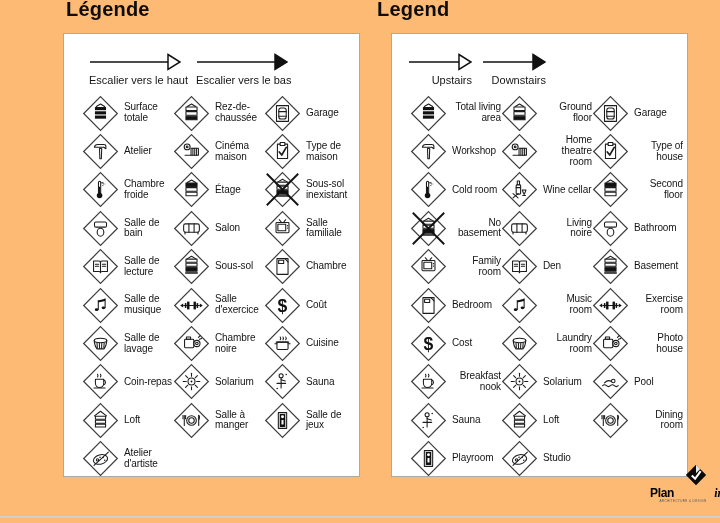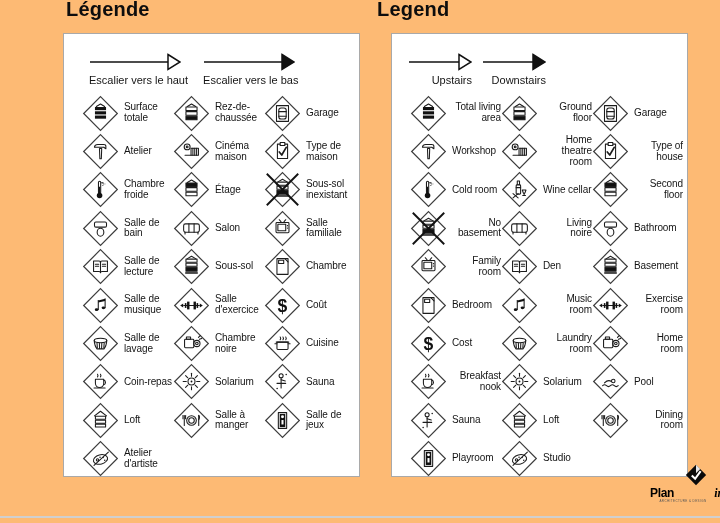--- a/index.html
+++ b/index.html
@@ -5,21 +5,21 @@
   html,body{margin:0;padding:0;background:#fff;}
   .page{position:relative;width:720px;height:523px;background:#fdba74;overflow:hidden;
         font-family:"Liberation Sans",sans-serif;color:#1a1a1a;}
   .title{position:absolute;top:-2px;margin:0;font-size:20px;font-weight:700;
          letter-spacing:.2px;color:#0d0d0d;}
   #title-fr{left:66px;} #title-en{left:377px;}
   .panel{position:absolute;top:33px;width:297px;height:444px;border:1px solid #a9a9a9;
          background:#fff;box-sizing:border-box;}
   #panel-fr{left:63px;} #panel-en{left:391px;text-align:right;}
   .arrows{display:flex;align-items:flex-start;margin-top:18px;}
-  #panel-fr .arrows{padding-left:25px;gap:15px;}
+  #panel-fr .arrows{padding-left:25px;gap:8px;}
   #panel-en .arrows{padding-left:16px;gap:10px;}
   .arrow-item{display:flex;flex-direction:column;}
   .arrow-item .alab{font-size:11px;margin-top:2px;white-space:nowrap;color:#141414;}
   .grid{display:grid;grid-template-columns:1fr 1fr 1fr;grid-auto-rows:38.4px;
         margin:8px 4px 0 18px;align-items:center;}
   .cell{display:flex;align-items:center;gap:5px;}
   .sym{width:37px;height:37px;flex:0 0 37px;}
   .dia{fill:#fff;stroke:#3c3c3c;stroke-width:1.3;}
   .g{stroke:#1c1c1c;stroke-width:1.15;fill:none;stroke-linecap:round;stroke-linejoin:round;}
   .xx{stroke:#111;stroke-width:2;}
@@ -704,21 +704,21 @@
             <path class="dia" d="M20 1.8 L38.2 20 L20 38.2 L1.8 20 Z"></path>
             <g class="g">
               <rect x="12.5" y="15.5" width="10" height="9" rx="1"></rect>
               <circle cx="25.8" cy="20" r="3.4"></circle>
               <circle cx="25.8" cy="20" r="1.4"></circle>
               <rect x="14.5" y="13" width="4.5" height="2.5"></rect>
               <line x1="27.5" y1="13.5" x2="29.5" y2="11.5"></line>
               <line x1="28.5" y1="15.5" x2="31" y2="14.5"></line>
             </g>
           </svg>
-          <span class="lab">Home room</span>
+          <span class="lab">Photo house</span>
         </div>
         <div class="cell">
           <svg class="sym" viewBox="0 0 40 40">
             <path class="dia" d="M20 1.8 L38.2 20 L20 38.2 L1.8 20 Z"></path>
             <g class="g">
               <path d="M14.5 17.5 h9 v4.5 a4.5 4.5 0 0 1-9 0 z" fill="#fff"></path>
               <path d="M23.5 18.5 a2.6 2.6 0 0 1 0 5"></path>
               <line x1="13" y1="27" x2="25" y2="27"></line>
               <path d="M16.8 15 q1-1.3 0-2.8"></path>
               <path d="M20 15 q1-1.3 0-2.8"></path>

